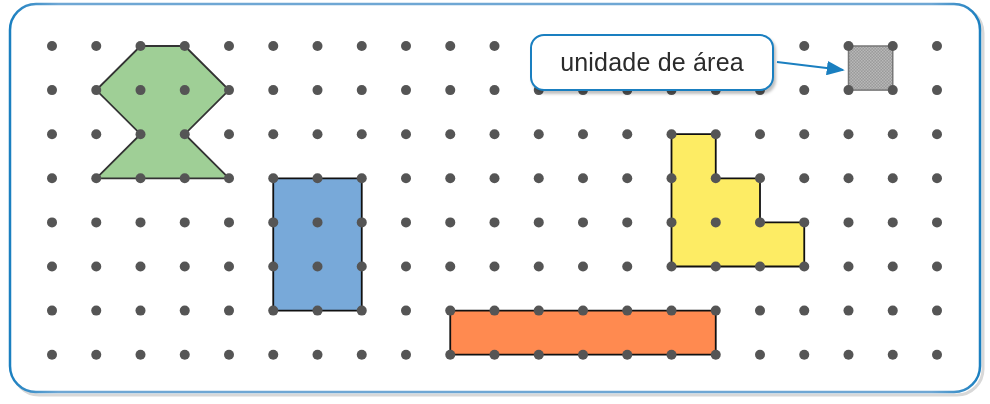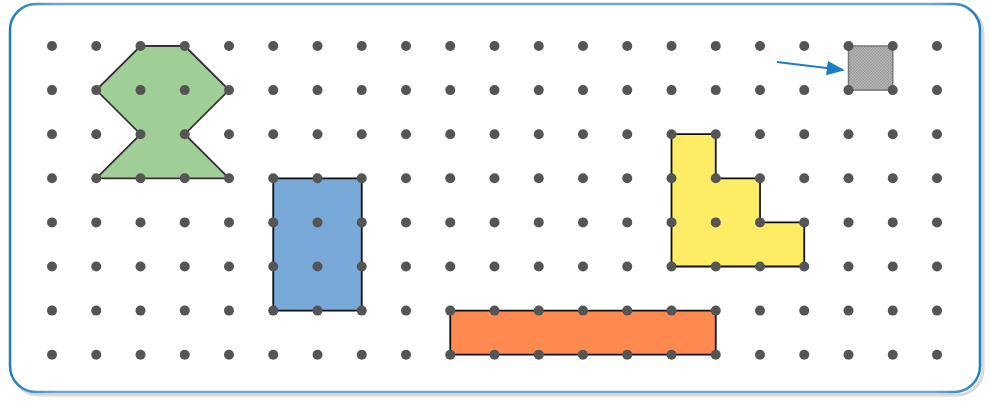--- a/index.html
+++ b/index.html
@@ -212,13 +212,16 @@
         <circle cx="715.75" cy="354.7" r="5" fill="#555555"></circle>
         <circle cx="760" cy="354.7" r="5" fill="#555555"></circle>
         <circle cx="804.25" cy="354.7" r="5" fill="#555555"></circle>
         <circle cx="848.5" cy="354.7" r="5" fill="#555555"></circle>
         <circle cx="892.75" cy="354.7" r="5" fill="#555555"></circle>
         <circle cx="937" cy="354.7" r="5" fill="#555555"></circle>
       </g>
     <line id="arrow" x1="777" y1="62" x2="843" y2="70" stroke="#1a7fc0" stroke-width="1.8" marker-end="url(#arrowhead)"></line>
   </svg>
 
+  <div class="callout">
+    <span>unidade de área</span>
+  </div>
 </div>
 
 </body></html>

